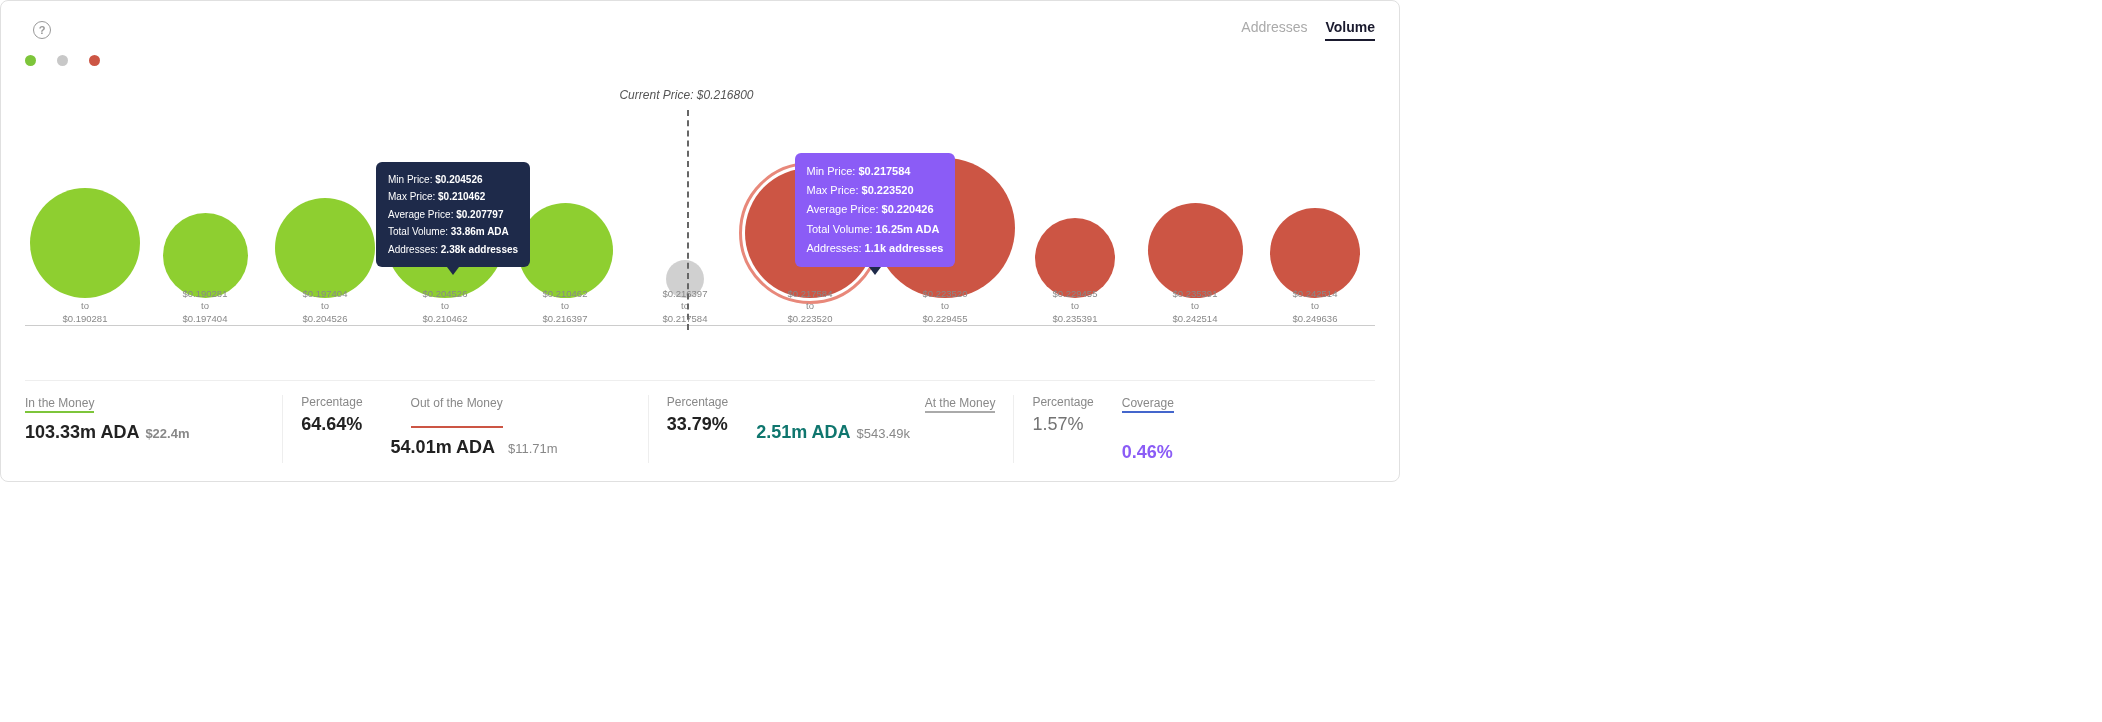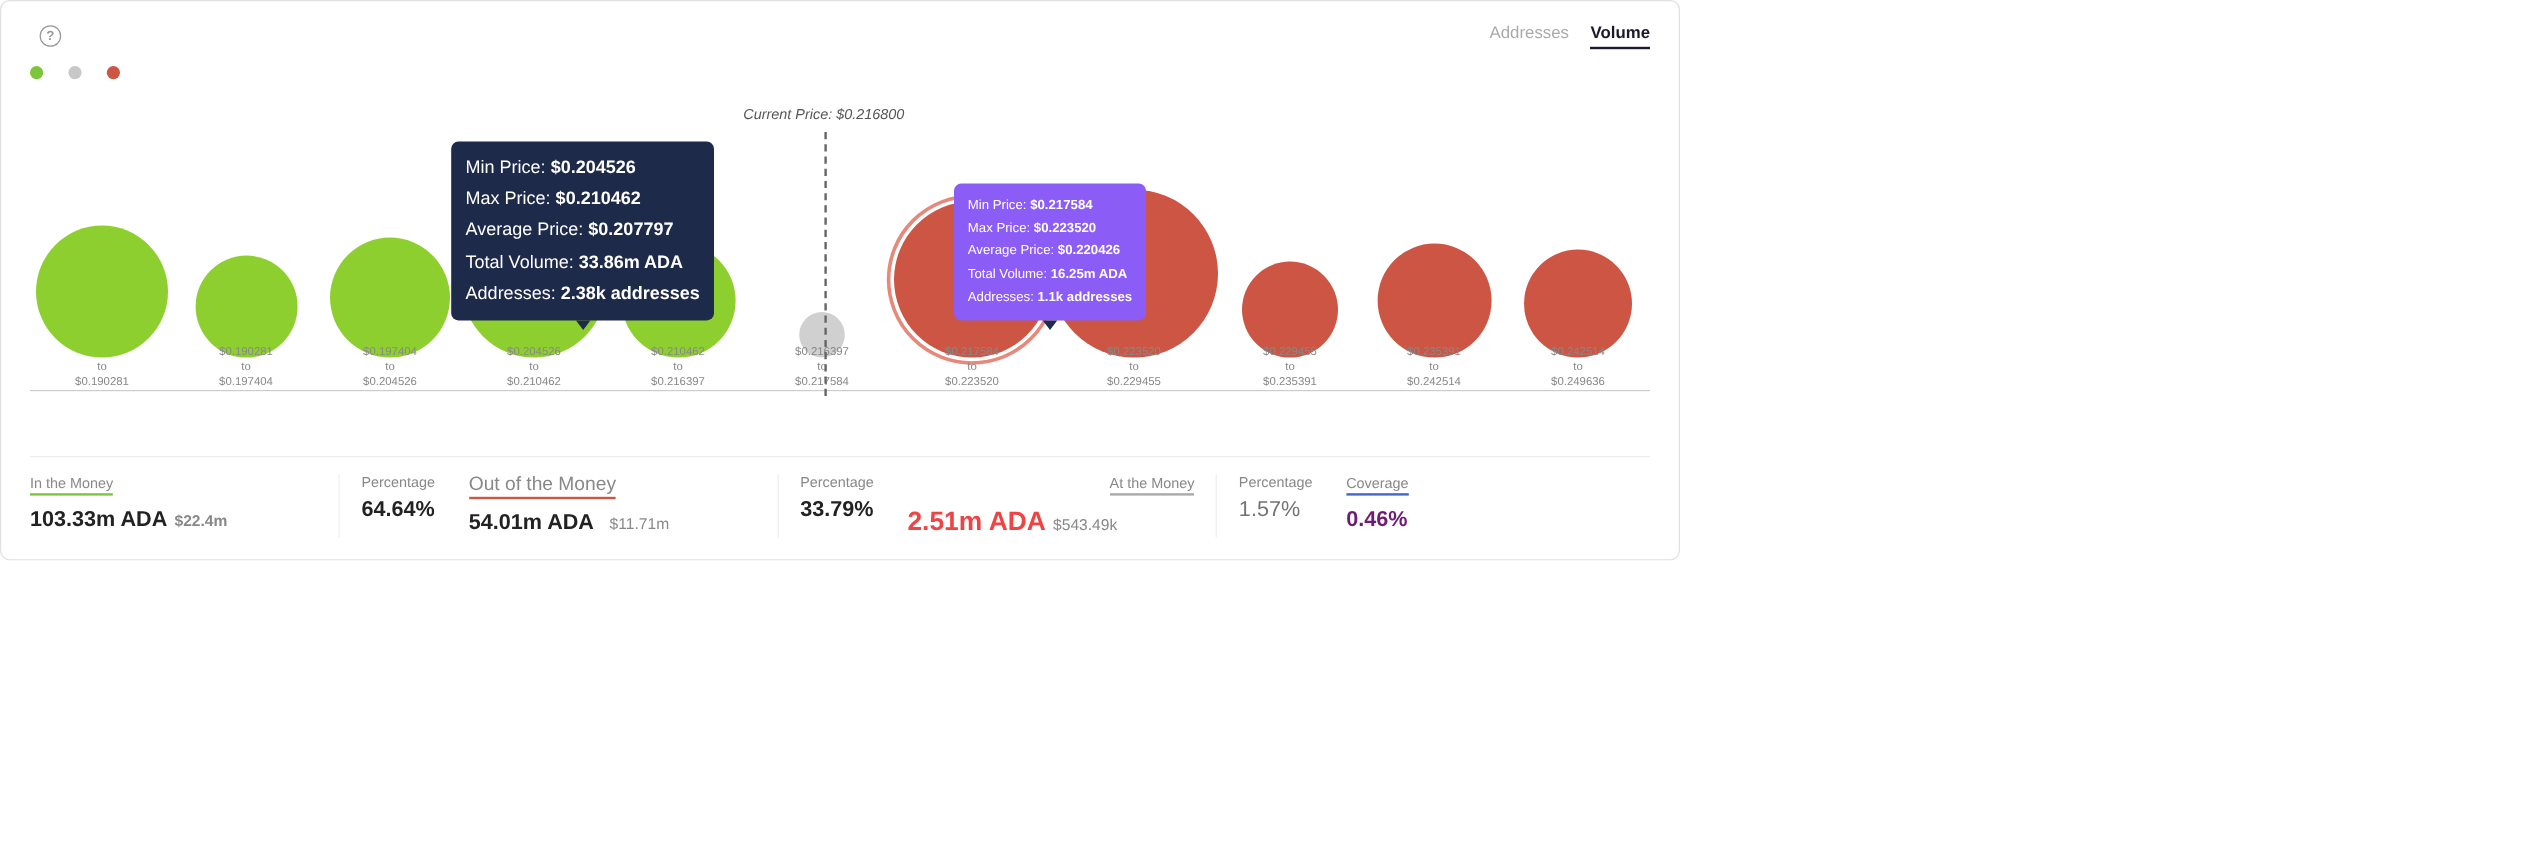--- a/index.html
+++ b/index.html
@@ -119,21 +119,21 @@
 $0.242514</div>
         </div>
         <div style="flex: 1 1 0%; display: flex; flex-direction: column; align-items: center; justify-content: flex-end; position: relative; padding-bottom: 28px;">
           <div style="width: 90px; height: 90px; border-radius: 50%; background: rgb(204, 85, 68);"></div>
           <div style="position: absolute; bottom: 0px; text-align: center; font-size: 9.5px; color: rgb(136, 136, 136); line-height: 1.35; white-space: pre-line;">$0.242514
 to
 $0.249636</div>
         </div>
       </div>
       <div style="position: absolute; left: 0px; right: 0px; bottom: 36px; height: 1px; background: rgb(204, 204, 204);"></div>
-      <div class="tooltip-box" style="position: absolute; background: rgb(30, 42, 74); color: rgb(255, 255, 255); border-radius: 6px; padding: 9px 12px; font-size: 15px; line-height: 1.75; z-index: 20; white-space: nowrap; bottom: 95px; left: 26%;">
+      <div class="tooltip-box" style="position: absolute; background: rgb(30, 42, 74); color: rgb(255, 255, 255); border-radius: 6px; padding: 9px 12px; font-size: 10px; line-height: 1.75; z-index: 20; white-space: nowrap; bottom: 95px; left: 26%;">
         <div>Min Price: <b>$0.204526</b></div>
         <div>Max Price: <b>$0.210462</b></div>
         <div>Average Price: <b>$0.207797</b></div>
         <div>Total Volume: <b>33.86m ADA</b></div>
         <div>Addresses: <b>2.38k addresses</b></div>
         <div style="position: absolute; bottom: -8px; left: 50%; transform: translateX(-50%); width: 0px; height: 0px; border-left: 6px solid transparent; border-right: 6px solid transparent; border-top: 8px solid rgb(30, 42, 74);"></div>
       </div>
       <div class="tooltip-box" style="position: absolute; background: #8b5cf6; color: rgb(255, 255, 255); border-radius: 6px; padding: 9px 12px; font-size: 11px; line-height: 1.75; z-index: 20; white-space: nowrap; bottom: 95px; left: 57%;">
         <div>Min Price: <b>$0.217584</b></div>
         <div>Max Price: <b>$0.223520</b></div>
@@ -147,35 +147,35 @@
   <div class="stats-row" id="stats-row">
       <div style="flex: 1 1 0%; padding: 0px 14px 0px 0px;"><div style="font-size: 12px; color: rgb(136, 136, 136); margin-bottom: 5px; font-weight: 400; border-bottom: 2px solid rgb(125, 197, 58); display: inline-block; padding-bottom: 1px;">In the Money</div><br><div style="display: flex; align-items: baseline; gap: 6px; margin-top: 4px; flex-wrap: wrap;">
           <span style="font-size: 18px; font-weight: 700; color: rgb(34, 34, 34);">103.33m ADA</span>
           <span style="font-size: 13px; color: rgb(136, 136, 136); font-weight: 700;">$22.4m</span>
         </div></div>
       <div style="width: 1px; background: rgb(238, 238, 238); margin: 0px 4px; align-self: stretch;"></div>
       <div style="padding: 0px 14px;">
         <div style="font-size: 12px; color: rgb(136, 136, 136); margin-bottom: 5px;">Percentage</div>
         <div style="font-size: 18px; font-weight: 700; color: rgb(34, 34, 34); margin-top: 4px;">64.64%</div>
       </div>
-      <div style="flex: 1 1 0%; padding: 0px 14px;"><div style="font-size: 16px; color: rgb(136, 136, 136); margin-bottom: 5px; font-weight: 400; border-bottom: 2px solid rgb(204, 85, 68); display: inline-block; padding-bottom: 1px;">Out of the Money</div><br><div style="display: flex; align-items: baseline; gap: 13px; margin-top: 4px; flex-wrap: wrap;">
+      <div style="flex: 1 1 0%; padding: 0px 14px;"><div style="font-size: 12px; color: rgb(136, 136, 136); margin-bottom: 5px; font-weight: 400; border-bottom: 2px solid rgb(204, 85, 68); display: inline-block; padding-bottom: 16px; margin-left: 20px;">Out of the Money</div><br><div style="display: flex; align-items: baseline; gap: 13px; margin-top: 4px; flex-wrap: wrap;">
           <span style="font-size: 18px; font-weight: 700; color: rgb(34, 34, 34);">54.01m ADA</span>
           <span style="font-size: 13px; color: rgb(136, 136, 136); font-weight: 400;">$11.71m</span>
         </div></div>
       <div style="width: 1px; background: rgb(238, 238, 238); margin: 0px 4px; align-self: stretch;"></div>
       <div style="padding: 0px 14px;">
         <div style="font-size: 12px; color: rgb(136, 136, 136); margin-bottom: 5px;">Percentage</div>
         <div style="font-size: 18px; font-weight: 700; color: rgb(34, 34, 34); margin-top: 4px;">33.79%</div>
       </div>
       <div style="flex: 1 1 0%; padding: 0px 14px; text-align: right;"><div style="font-size: 12px; color: rgb(136, 136, 136); margin-bottom: 5px; font-weight: 400; border-bottom: 2px solid rgb(170, 170, 170); display: inline-block; padding-bottom: 1px;">At the Money</div><br><div style="display: flex; align-items: baseline; gap: 6px; margin-top: 4px; flex-wrap: wrap;">
-          <span style="font-size: 22px; font-weight: 700; color: #ef4444;">2.51m ADA</span>
+          <span style="font-size: 18px; font-weight: 700; color: #0f766e;">2.51m ADA</span>
           <span style="font-size: 13px; color: rgb(136, 136, 136); font-weight: 400;">$543.49k</span>
         </div></div>
       <div style="width: 1px; background: rgb(238, 238, 238); margin: 0px 4px; align-self: stretch;"></div>
       <div style="padding: 0px 14px;">
         <div style="font-size: 12px; color: rgb(136, 136, 136); margin-bottom: 5px;">Percentage</div>
         <div style="font-size: 18px; font-weight: 400; color: #737373; margin-top: 4px;">1.57%</div>
       </div>
       <div style="flex: 1 1 0%; padding: 0px 14px;"><div style="font-size: 12px; color: rgb(136, 136, 136); margin-bottom: 5px; font-weight: 400; border-bottom: 2px solid rgb(68, 102, 204); display: inline-block; padding-bottom: 1px;">Coverage</div><br><div style="display: flex; align-items: baseline; gap: 6px; margin-top: 4px; flex-wrap: wrap;">
-          <span style="font-size: 18px; font-weight: 700; color: #701a75;">0.46%</span>
+          <span style="font-size: 18px; font-weight: 700; color: #8b5cf6; margin-top: 20px;">0.46%</span>
         </div></div>
     </div>
 </div>
 
 </body></html>

